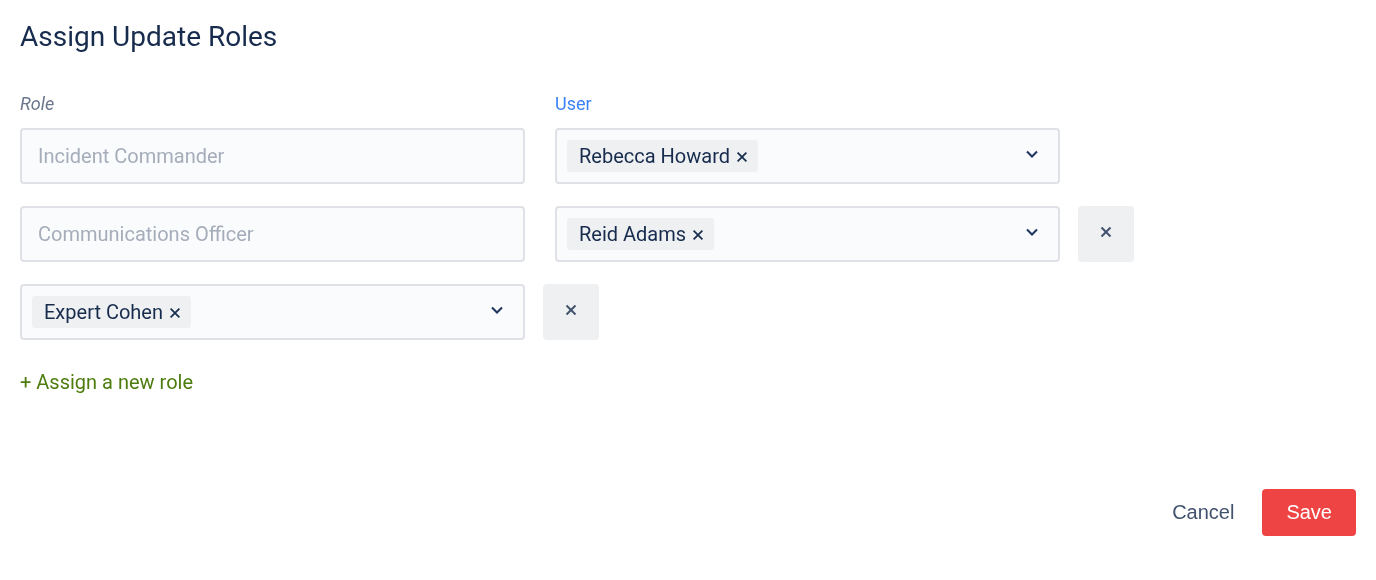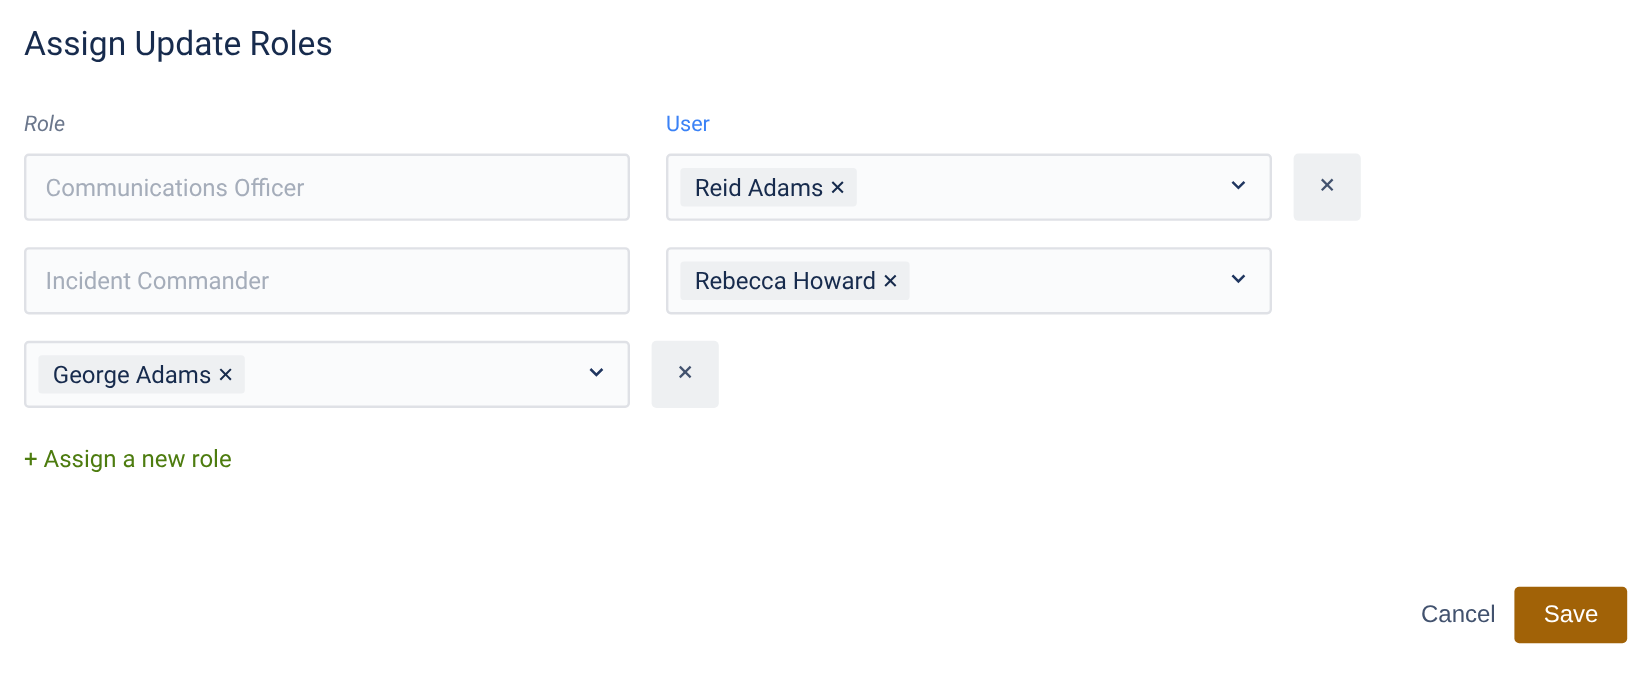--- a/index.html
+++ b/index.html
@@ -110,49 +110,71 @@
       font-size: 20px;
       cursor: pointer;
       margin-top: 8px;
       display: inline-block;
     }
     .footer {
       display: flex;
       justify-content: flex-end;
       align-items: center;
       margin-top: 95px;
-      gap: 16px;
+      gap: 28px;
     }
     .cancel-btn {
       background: none;
       border: none;
       font-size: 20px;
       color: #42526E;
       cursor: pointer;
     }
     .save-btn {
-      background: #a16207;
+      background: #ef4444;
       border: none;
       color: #fff;
       font-size: 20px;
       padding: 12px 24px;
       border-radius: 4px;
       cursor: pointer;
       font-weight: 500;
     }
   </style>
 </head>
 <body>
 
 <div class="container">
   <h1 class="title">Assign Update Roles</h1>
 
   <div class="headers">
     <div class="header-role">Role</div>
     <div class="header-user">User</div>
+  </div>
+
+  
+  <div class="row">
+    <div class="role-field">
+      <span class="role-text">Incident Commander</span>
+    </div>
+    <div class="user-field">
+      <span class="user-chip">
+        <span class="user-chip-name">Rebecca Howard</span>
+        <span class="chip-remove">
+          <svg width="12" height="12" viewBox="0 0 12 12" fill="currentColor">
+              <path d="M11 2.2L9.8 1 6 4.8 2.2 1 1 2.2 4.8 6 1 9.8 2.2 11 6 7.2 9.8 11 11 9.8 7.2 6z"></path>
+            </svg>
+        </span>
+      </span>
+      <span class="chevron">
+        <svg width="20" height="20" viewBox="0 0 24 24" fill="none" stroke="currentColor" stroke-width="2.5">
+            <polyline points="6 9 12 15 18 9"></polyline>
+          </svg>
+      </span>
+    </div>
   </div>
 
   
   <div class="row">
     <div class="role-field">
       <span class="role-text">Communications Officer</span>
     </div>
     <div class="user-field">
       <span class="user-chip">
         <span class="user-chip-name">Reid Adams</span>
@@ -173,57 +195,35 @@
         <svg width="18" height="18" viewBox="0 0 24 24" fill="none" stroke="currentColor" stroke-width="2.5">
             <line x1="18" y1="6" x2="6" y2="18"></line>
             <line x1="6" y1="6" x2="18" y2="18"></line>
           </svg>
       </span>
     </div>
   </div>
 
   
   <div class="row">
-    <div class="role-field">
-      <span class="role-text">Incident Commander</span>
-    </div>
     <div class="user-field">
       <span class="user-chip">
-        <span class="user-chip-name">Rebecca Howard</span>
+        <span class="user-chip-name">Expert Cohen</span>
         <span class="chip-remove">
           <svg width="12" height="12" viewBox="0 0 12 12" fill="currentColor">
               <path d="M11 2.2L9.8 1 6 4.8 2.2 1 1 2.2 4.8 6 1 9.8 2.2 11 6 7.2 9.8 11 11 9.8 7.2 6z"></path>
             </svg>
         </span>
       </span>
       <span class="chevron">
         <svg width="20" height="20" viewBox="0 0 24 24" fill="none" stroke="currentColor" stroke-width="2.5">
             <polyline points="6 9 12 15 18 9"></polyline>
           </svg>
       </span>
     </div>
-  </div>
-
-  
-  <div class="row">
-    <div class="user-field">
-      <span class="user-chip">
-        <span class="user-chip-name">George Adams</span>
-        <span class="chip-remove">
-          <svg width="12" height="12" viewBox="0 0 12 12" fill="currentColor">
-              <path d="M11 2.2L9.8 1 6 4.8 2.2 1 1 2.2 4.8 6 1 9.8 2.2 11 6 7.2 9.8 11 11 9.8 7.2 6z"></path>
-            </svg>
-        </span>
-      </span>
-      <span class="chevron">
-        <svg width="20" height="20" viewBox="0 0 24 24" fill="none" stroke="currentColor" stroke-width="2.5">
-            <polyline points="6 9 12 15 18 9"></polyline>
-          </svg>
-      </span>
-    </div>
     <div class="row-delete">
       <span>
         <svg width="18" height="18" viewBox="0 0 24 24" fill="none" stroke="currentColor" stroke-width="2.5">
             <line x1="18" y1="6" x2="6" y2="18"></line>
             <line x1="6" y1="6" x2="18" y2="18"></line>
           </svg>
       </span>
     </div>
   </div>
 

